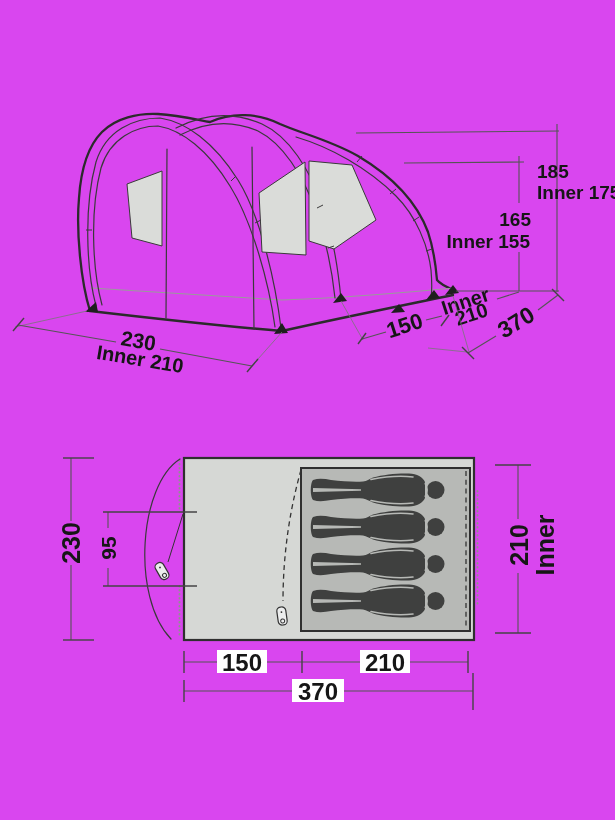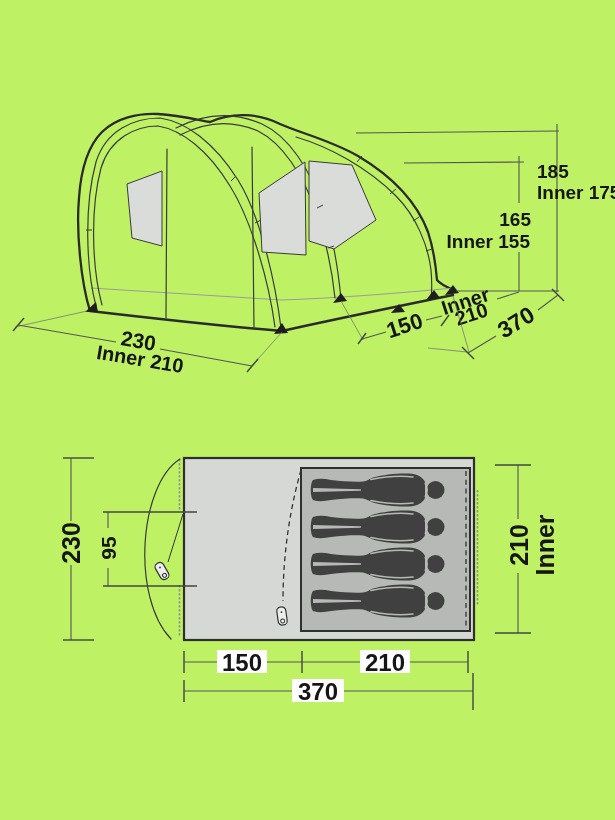--- a/index.html
+++ b/index.html
@@ -1,16 +1,16 @@
 <!DOCTYPE html>
 <html><head>
 <meta charset="utf-8">
 <style>
   html,body{margin:0;padding:0;background:#ffffff;}
-  .canvas{position:relative;width:615px;height:820px;background:#bef264;overflow:hidden;
+  .canvas{position:relative;width:615px;height:820px;background:#d946ef;overflow:hidden;
           font-family:"Liberation Sans",sans-serif;}
   svg text{font-family:"Liberation Sans",sans-serif;font-weight:700;fill:#161616;}
   .dim-line{stroke:#555;stroke-width:1.1;fill:none;}
   .dim-tick{stroke:#444;stroke-width:1.4;fill:none;}
   .ext-line{stroke:#777;stroke-width:0.8;fill:none;}
   .tent-bold{stroke:#2b2b2b;stroke-width:2.3;fill:none;stroke-linecap:round;}
   .tent-thin{stroke:#3a3a3a;stroke-width:1.2;fill:none;stroke-linecap:round;}
   .tent-edge{stroke:#2b2b2b;stroke-width:2.4;fill:none;stroke-linecap:round;}
   .skirt{stroke:#9a9c9a;stroke-width:1;fill:none;}
   .window{fill:#dadcd9;stroke:#3a3a3a;stroke-width:1;}

